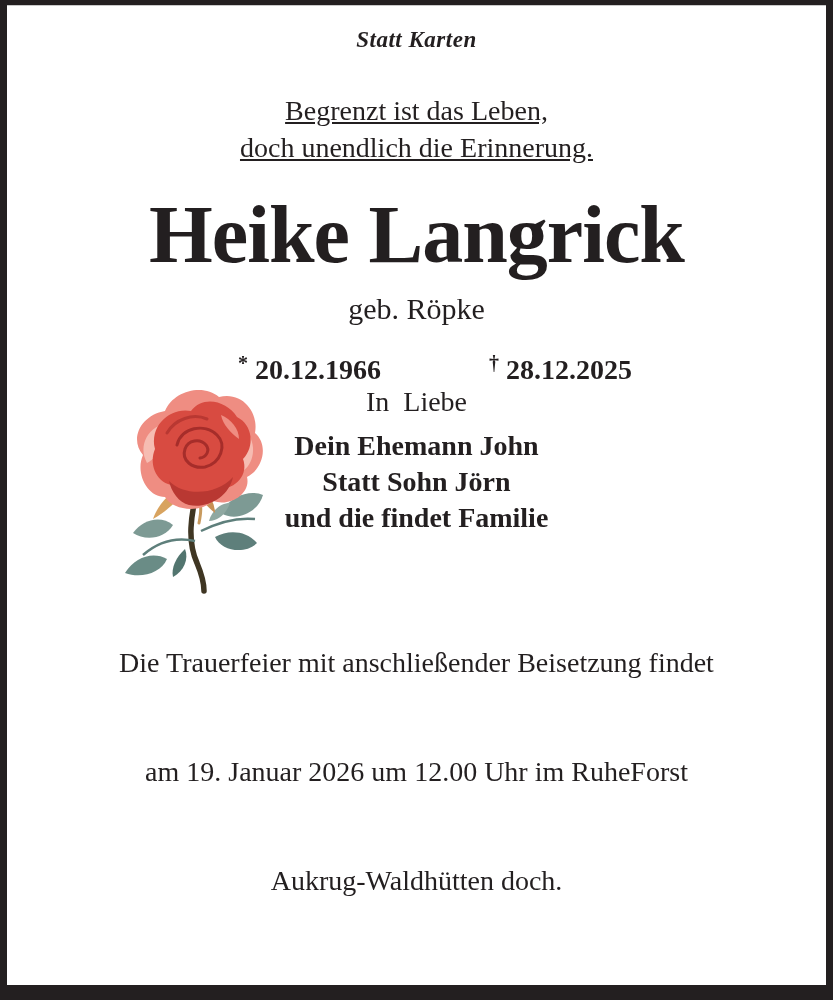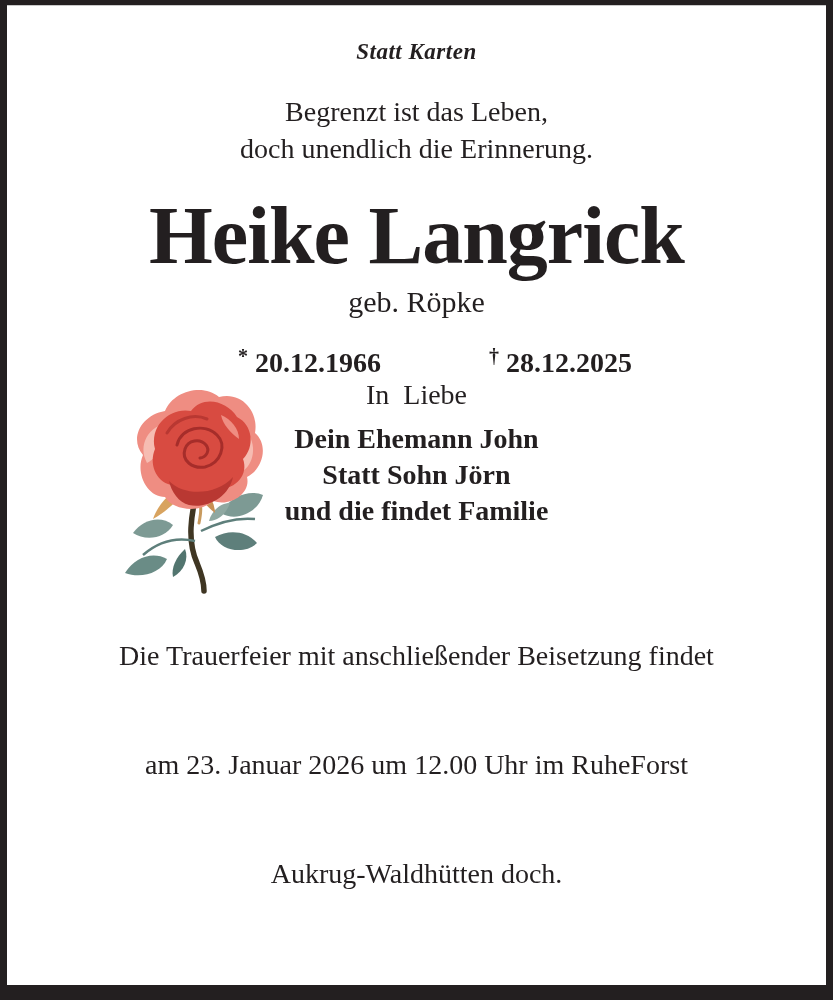--- a/index.html
+++ b/index.html
@@ -18,40 +18,41 @@
     overflow: hidden;
   }
   .page::before {
     content: "";
     position: absolute;
     left: 0; top: 0; right: 0;
     height: 1px;
     background: #c9c9c9;
   }
   .statt-karten {
-    margin-top: 34px;
+    margin-top: 22px;
     font-size: 23px;
     font-weight: bold;
     font-style: italic;
     letter-spacing: 0.5px;
   }
   .verse {
-    margin-top: 28px;
+    margin-top: 39px;
     font-size: 28px;
     line-height: 37px;
+    text-decoration: underline;
   }
   .deceased-name {
     margin-top: 28px;
     font-size: 82px;
     font-weight: bold;
     line-height: 82px;
     letter-spacing: -1px;
   }
   .maiden-name {
-    margin-top: 8px;
+    margin-top: 16px;
     font-size: 30px;
   }
   .dates-row {
     margin-top: 26px;
     display: flex;
     justify-content: center;
     gap: 108px;
     font-size: 28px;
     font-weight: bold;
     padding-left: 37px;
@@ -148,21 +149,21 @@
   <div class="closing-line">In  Liebe</div>
 
   <div class="mourners">
     <div>Dein Ehemann John</div>
     <div>Statt Sohn Jörn</div>
     <div>und die findet Familie</div>
   </div>
 
   <div class="body-text">
     <div>Die Trauerfeier mit anschließender Beisetzung findet</div>
-    <div>am 23. Januar 2026 um 12.00 Uhr im RuheForst</div>
+    <div>am 19. Januar 2026 um 12.00 Uhr im RuheForst</div>
     <div>Aukrug-Waldhütten doch.</div>
     
     
     
     
     
     
     
   </div>
 

